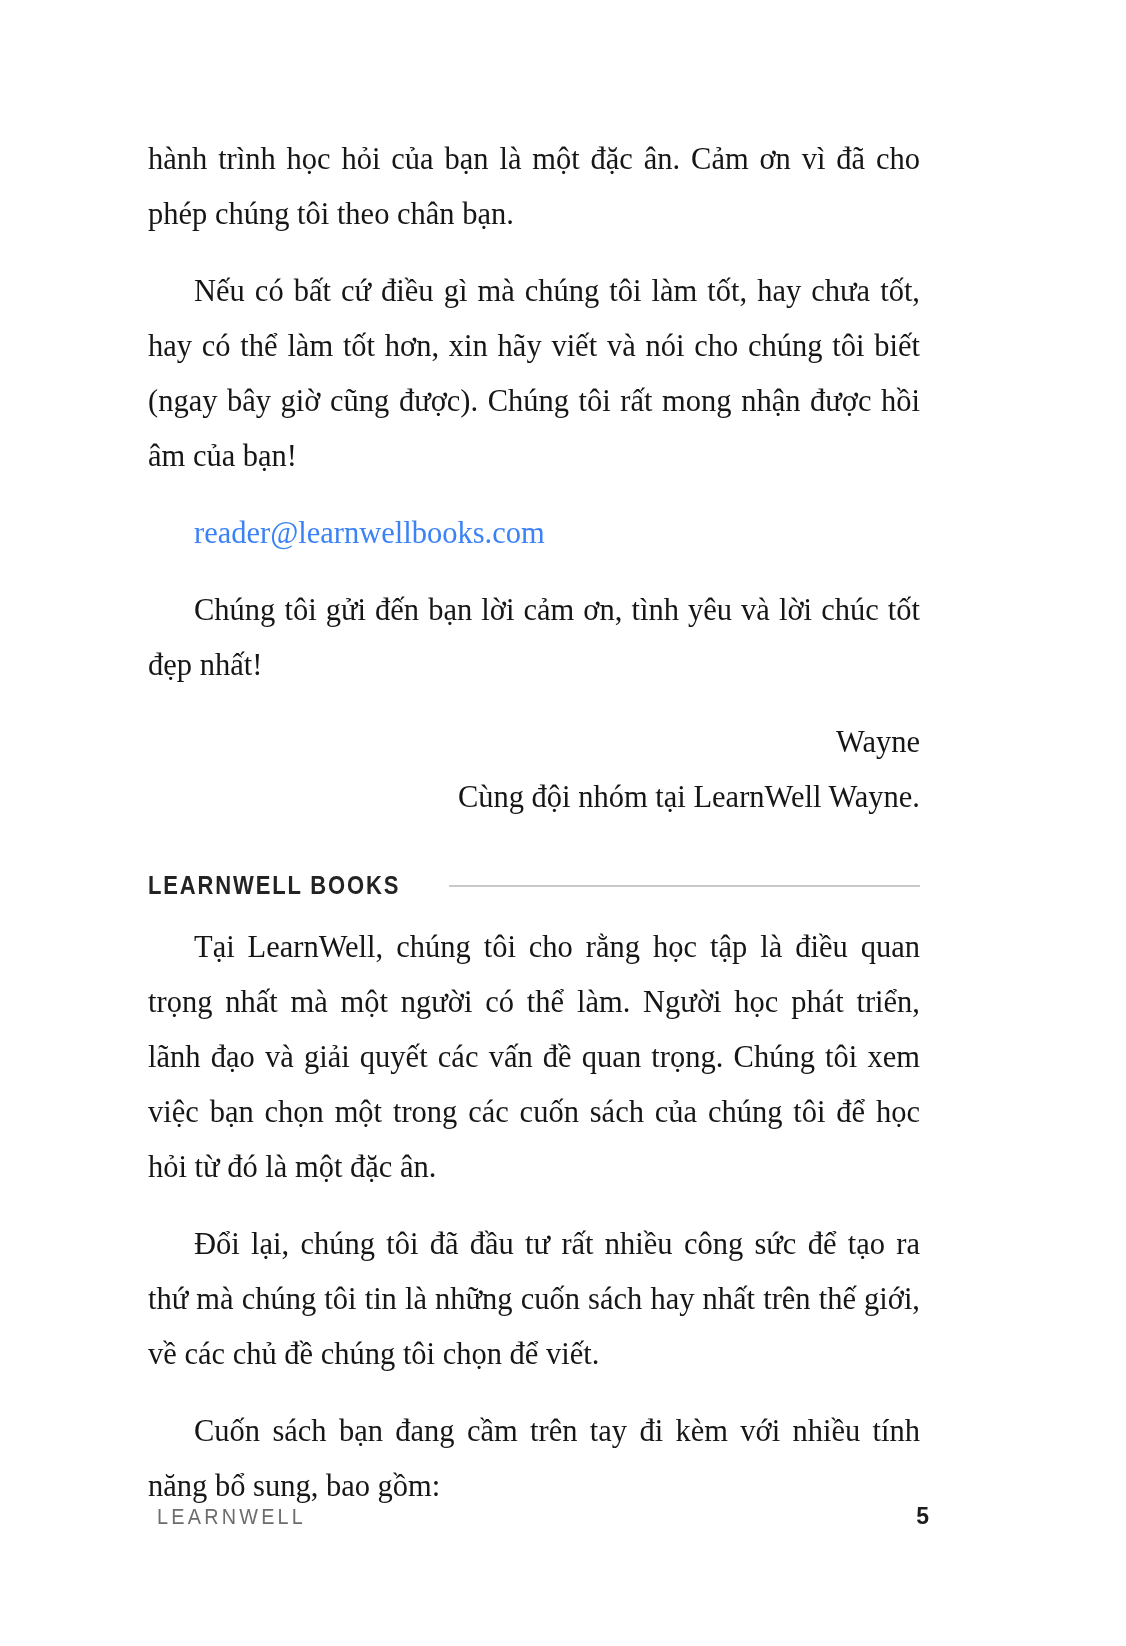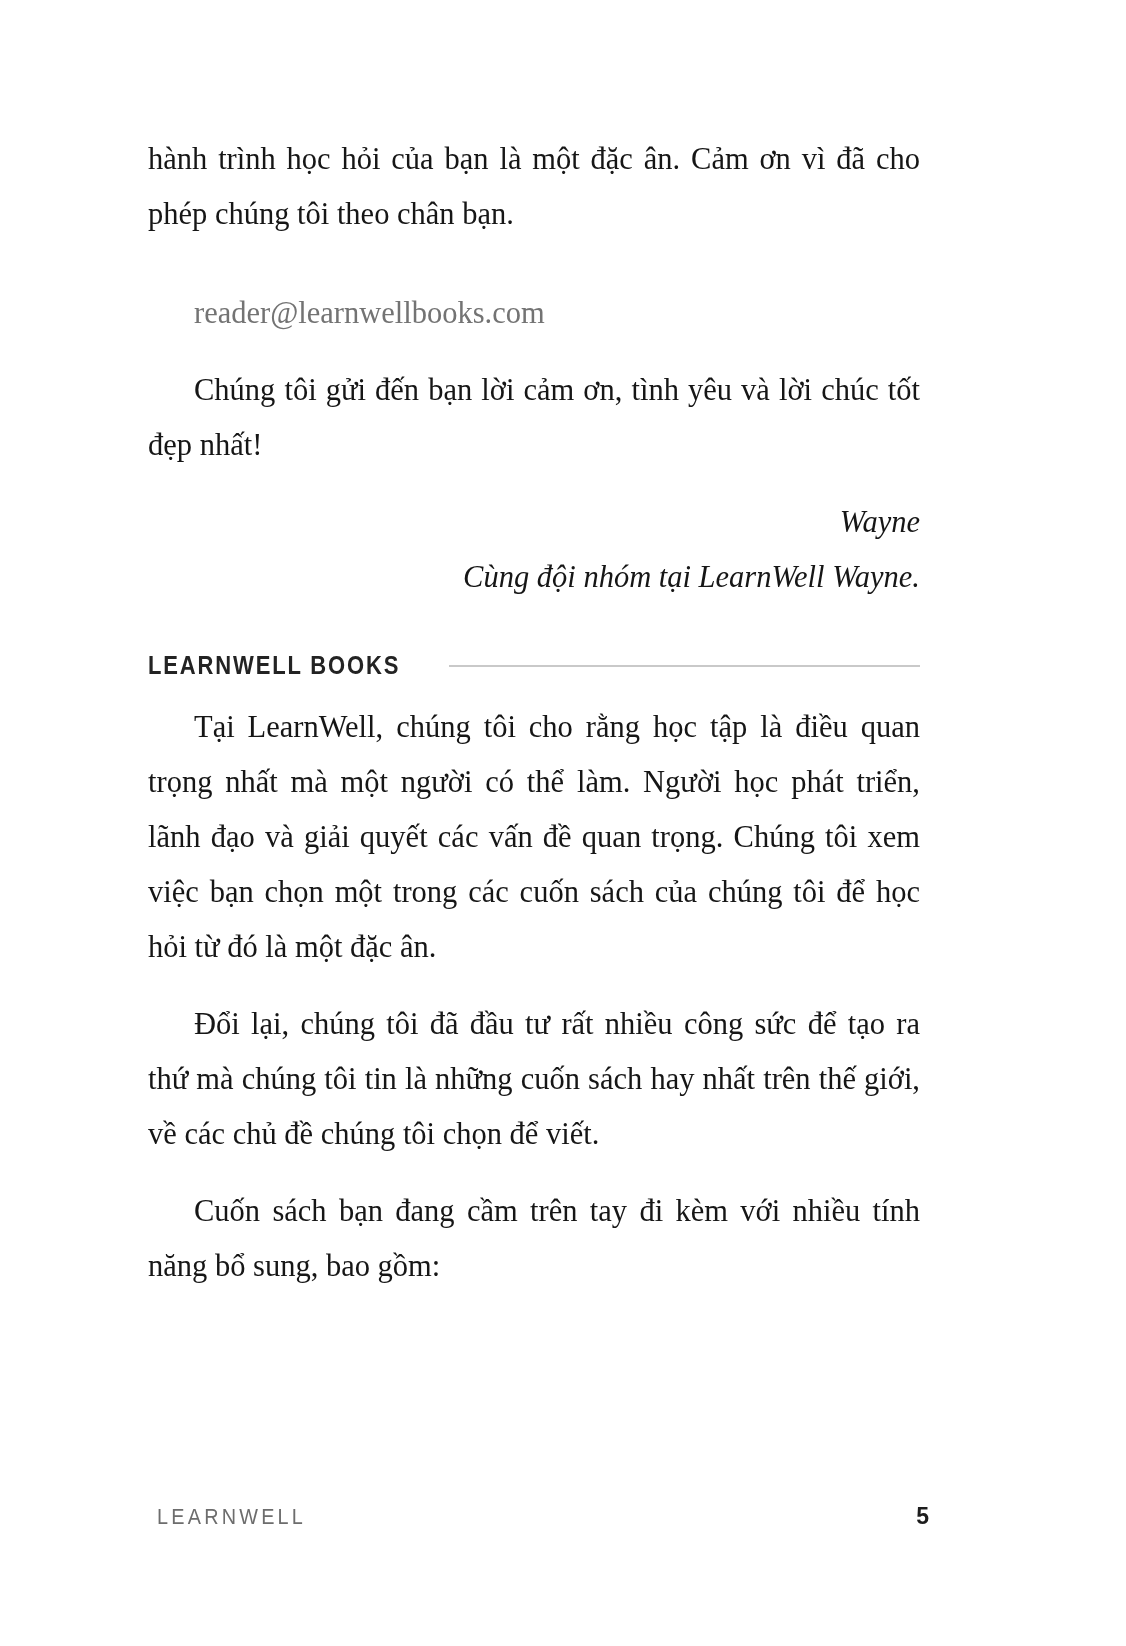--- a/index.html
+++ b/index.html
@@ -50,30 +50,29 @@
   }
 
   
   .gap-para { height: 22px; }
 
   .email-line {
     margin: 0;
     font-size: 30.5px;
     line-height: 55px;
     text-indent: 46px;
-    color: #737373;
+    color: #3b82f6;
   }
 
   .signature {
     margin: 0;
     font-size: 30.5px;
     line-height: 55px;
     text-align: right;
     color: #161616;
-    font-style: italic;
   }
 
   
   .section-heading {
     display: flex;
     align-items: center;
     width: 772px;
   }
   .section-heading .label {
     font-family: "Liberation Sans Narrow", "Liberation Sans", "DejaVu Sans", sans-serif;
@@ -122,20 +121,21 @@
 <body>
 
 <div class="page">
 
   <div class="content">
 
     <p class="body flush">hành trình học hỏi của bạn là một đặc ân. Cảm ơn vì đã cho phép chúng tôi theo chân bạn.</p>
 
     <div class="gap-para"></div>
 
+    <p class="body indent">Nếu có bất cứ điều gì mà chúng tôi làm tốt, hay chưa tốt, hay có thể làm tốt hơn, xin hãy viết và nói cho chúng tôi biết (ngay bây giờ cũng được). Chúng tôi rất mong nhận được hồi âm của bạn!</p>
 
     <div class="gap-para"></div>
 
     <p class="email-line">reader@learnwellbooks.com</p>
 
     <div class="gap-para"></div>
 
     <p class="body indent">Chúng tôi gửi đến bạn lời cảm ơn, tình yêu và lời chúc tốt đẹp nhất!</p>
 
     <div class="gap-para"></div>

